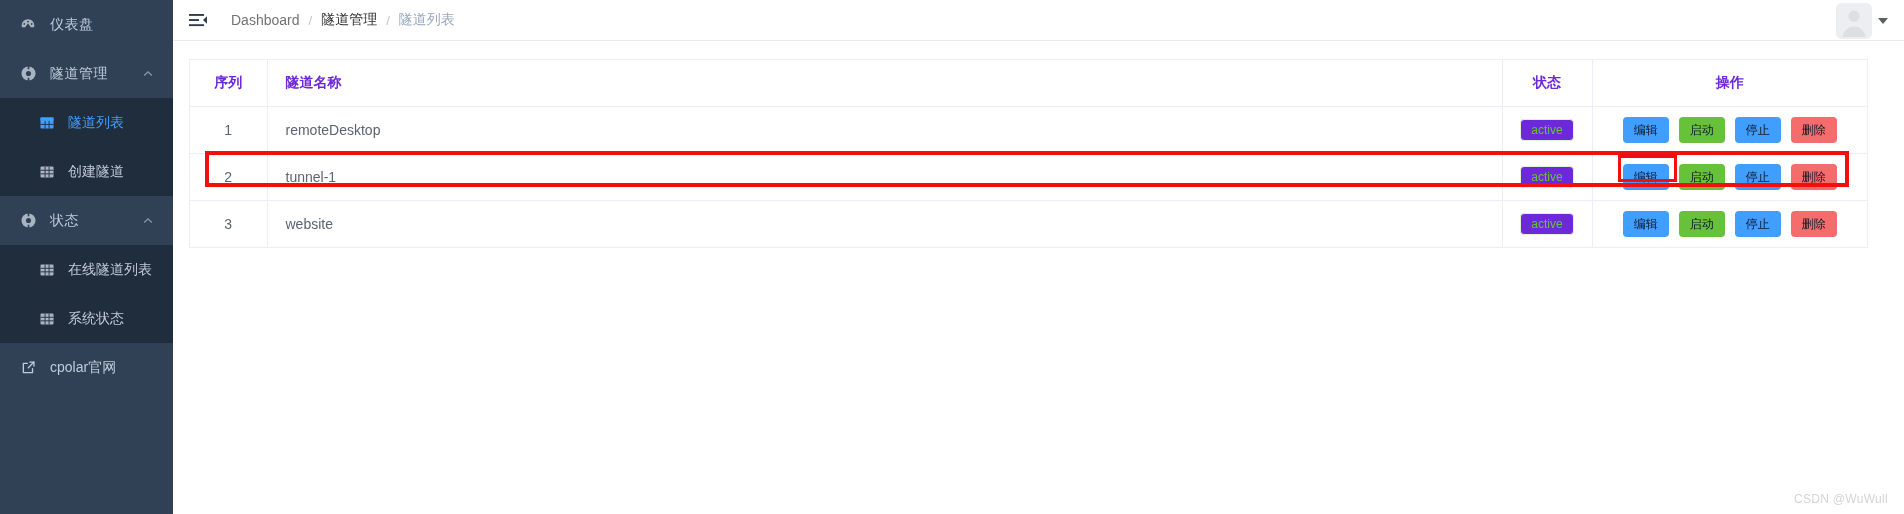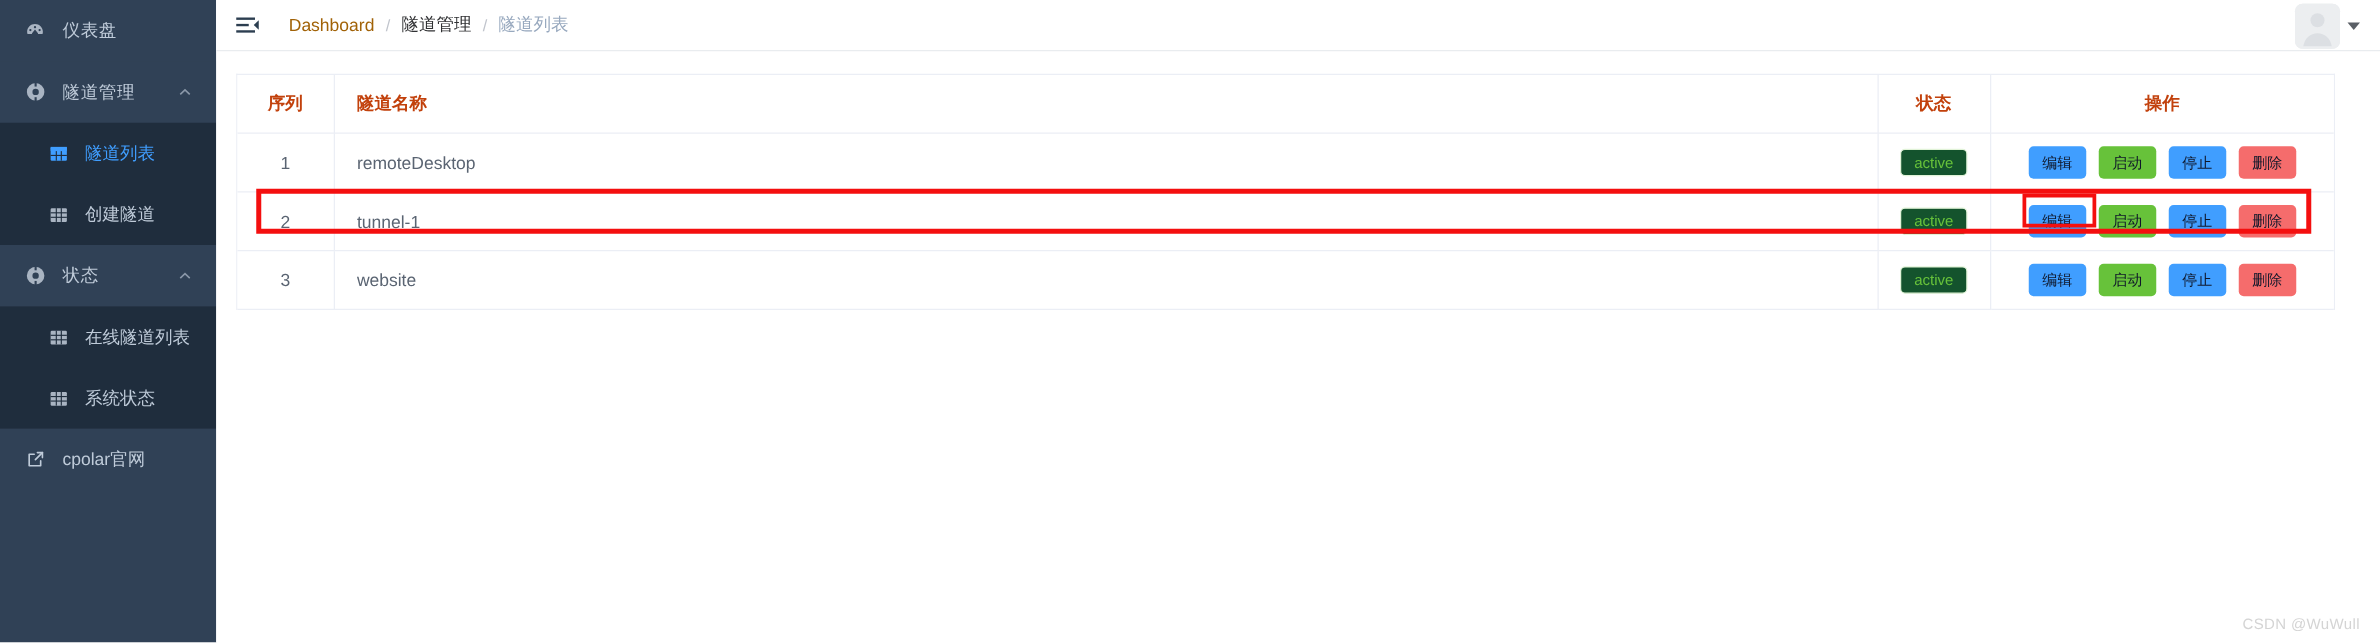--- a/index.html
+++ b/index.html
@@ -132,21 +132,21 @@
     color: #2c3e50;
     margin-right: 22px;
   }
 
   .breadcrumb {
     display: flex;
     align-items: center;
     font-size: 14px;
     color: #303133;
   }
-  .crumb { color: #a16207; }
+  .crumb { color: #737373; }
   .crumb.mid { color: #303133; font-weight: 400; }
   .crumb.last { color: #97a8be; cursor: default; }
   .crumb-sep {
     margin: 0 9px;
     color: #c0c4cc;
     font-size: 13px;
   }
 
   .avatar-wrap {
     position: absolute;
@@ -186,21 +186,21 @@
   }
   table.tunnel-table {
     width: 100%;
     border-collapse: collapse;
     table-layout: fixed;
     font-size: 14px;
   }
   table.tunnel-table th {
     height: 46px;
     font-weight: bold;
-    color: #c2410c;
+    color: #6d28d9;
     font-size: 14px;
     border-bottom: 1px solid #ebeef5;
     background: #fff;
     text-align: center;
   }
   table.tunnel-table th.th-name { text-align: left; padding-left: 18px; }
   table.tunnel-table td {
     height: 47px;
     color: #606266;
     border-bottom: 1px solid #ebeef5;
@@ -223,21 +223,21 @@
   .col-name { width: auto; }
   .col-status { width: 90px; }
   .col-ops { width: 275px; }
 
   .badge {
     display: inline-block;
     padding: 4px 10px;
     font-size: 12px;
     line-height: 1;
     border-radius: 4px;
-    background: #14532d;
+    background: #6d28d9;
     border: 1px solid #e1f3d8;
     color: #67c23a;
   }
 
   .ops { display: flex; align-items: center; justify-content: center; gap: 10px; }
   .btn {
     display: inline-block;
     border: none;
     border-radius: 4px;
     color: #0f172a;

